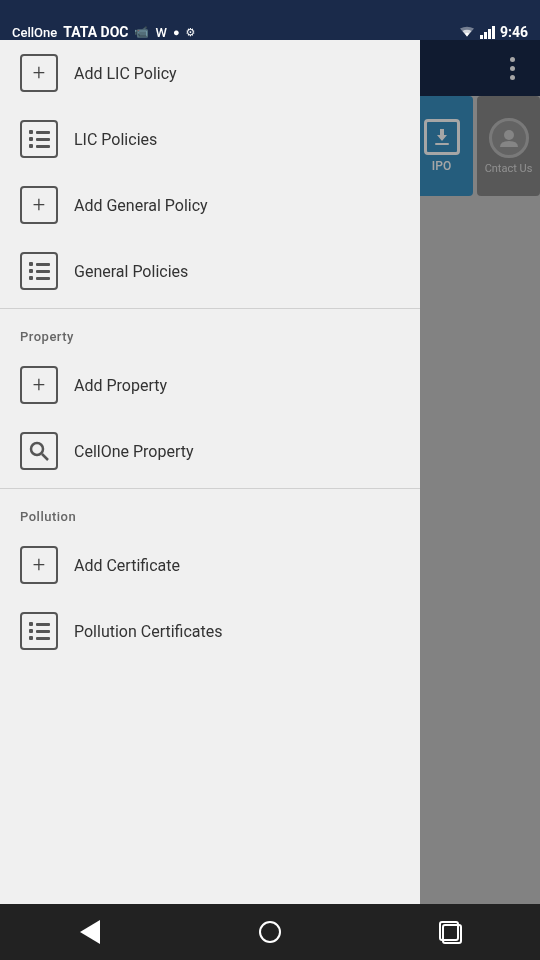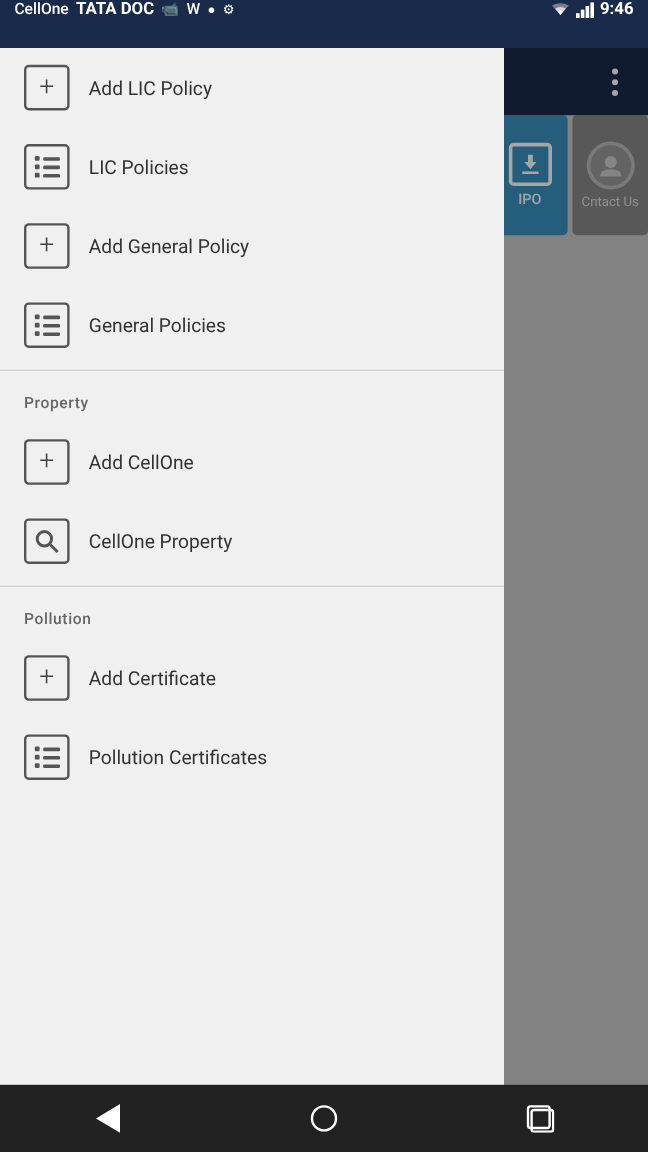--- a/index.html
+++ b/index.html
@@ -12,21 +12,21 @@
       overflow: hidden;
       position: relative;
     }
 
     
     .status-bar {
       width: 540px;
       height: 40px;
       background: #1a2a4a;
       display: flex;
-      align-items: flex-start;
+      align-items: flex-end;
       justify-content: space-between;
       padding: 0 12px;
       position: relative;
       z-index: 10;
     }
     .status-bar-left {
       display: flex;
       align-items: center;
       gap: 6px;
       color: white;
@@ -384,21 +384,21 @@
   <div class="divider"></div>
 
   <div class="section-header">
     <span>Property</span>
   </div>
 
   <div class="menu-item">
     <div class="menu-icon">
       <span class="plus-icon-svg">+</span>
     </div>
-    <span class="menu-label">Add CellOne</span>
+    <span class="menu-label">Add Property</span>
   </div>
 
   <div class="menu-item">
     <div class="menu-icon">
       <svg width="22" height="22" viewBox="0 0 22 22" fill="none" stroke="#555" stroke-width="2.5">
         <circle cx="9" cy="9" r="6"></circle>
         <line x1="14" y1="14" x2="20" y2="20"></line>
       </svg>
     </div>
     <span class="menu-label">CellOne Property</span>

